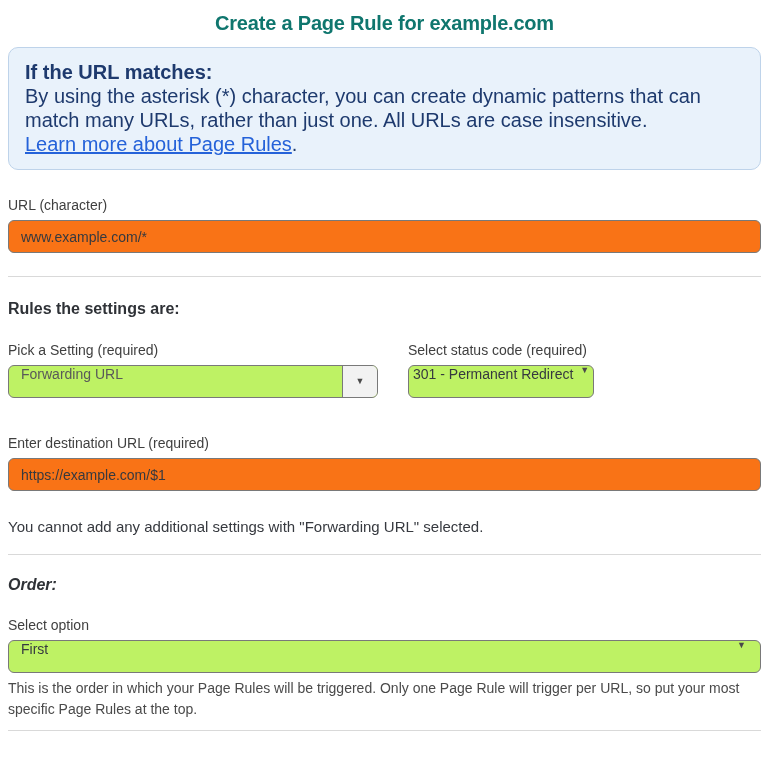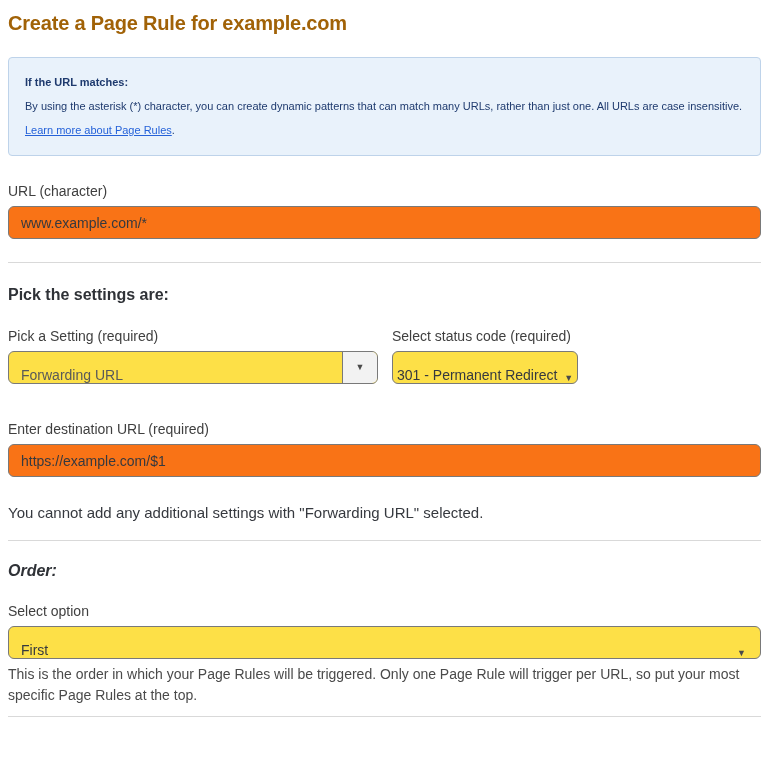--- a/index.html
+++ b/index.html
@@ -20,31 +20,32 @@
     width:769px;height:782px;
     background:#ffffff;
     font-family:"Liberation Sans","DejaVu Sans",sans-serif;
     color:var(--text);
     overflow:hidden;
   }
   .container{padding:0 8px;}
   h1.page-title{
     margin:13px 0 0;
     font-size:20px;line-height:21px;
-    font-weight:bold;color:#a16207;
+    font-weight:bold;color:#0f766e;
     letter-spacing:-0.2px;
+    text-align:center;
   }
   .info-box{
-    margin-top:23px;
+    margin-top:13px;
     background:var(--info-bg);
     border:1px solid var(--info-border);
-    border-radius:4px;
+    border-radius:10px;
     padding:12px 16px 13px;
     color:var(--navy);
-    font-size:11px;line-height:24px;
+    font-size:20px;line-height:24px;
   }
   .info-box .info-heading{font-weight:bold;margin:0;}
   .info-box .info-body{margin:0;}
   .info-box a.learn-link{
     color:var(--link);
     text-decoration:underline;
     cursor:pointer;
   }
   .info-box .link-suffix{color:var(--navy);}
   .field-label{
@@ -74,32 +75,32 @@
     margin:23px 0 0;
   }
   h2.section-heading{
     margin:23px 0 0;
     font-size:16px;font-weight:bold;color:#2f3237;
     line-height:17px;
   }
   .settings-row{
     display:flex;
     margin-top:25px;
-    gap:14px;
+    gap:30px;
   }
   .col-setting{width:370px;flex:none;}
   .col-status{flex:none;}
   .col-label{font-size:14px;color:#3f3f3f;line-height:16px;}
   .dropdown{
     margin-top:7px;
     height:33px;
     border:1px solid var(--border);
     border-radius:6px;
-    background:#fde047;
-    display:flex;align-items:flex-end;
+    background:#bef264;
+    display:flex;align-items:flex-start;
     font-size:14px;
     cursor:pointer;
     position:relative;
   }
   .dropdown .dd-value{padding:0 12px;flex:1;color:var(--muted);}
   .dropdown.split .dd-arrow-box{
     width:35px;height:100%;
     border-left:1px solid var(--border);
     background:#f2f2f2;
     border-radius:0 5px 5px 0;
@@ -142,21 +143,21 @@
     <p class="info-heading">If the URL matches:</p>
     <p class="info-body">By using the asterisk (*) character, you can create dynamic patterns that can match many URLs, rather than just one. All URLs are case insensitive.</p>
     <p class="info-body"><a class="learn-link">Learn more about Page Rules</a><span class="link-suffix">.</span></p>
   </div>
 
   <div class="field-label">URL (character)</div>
   <input class="text-input" type="text" value="www.example.com/*" style="">
 
   <hr class="divider">
 
-  <h2 class="section-heading">Pick the settings are:</h2>
+  <h2 class="section-heading">Rules the settings are:</h2>
 
   <div class="settings-row">
     <div class="col-setting">
       <div class="col-label">Pick a Setting (required)</div>
       <div class="dropdown split">
         <span class="dd-value">Forwarding URL</span>
         <span class="dd-arrow-box">
             <span class="caret">▼</span>
           </span>
       </div>

